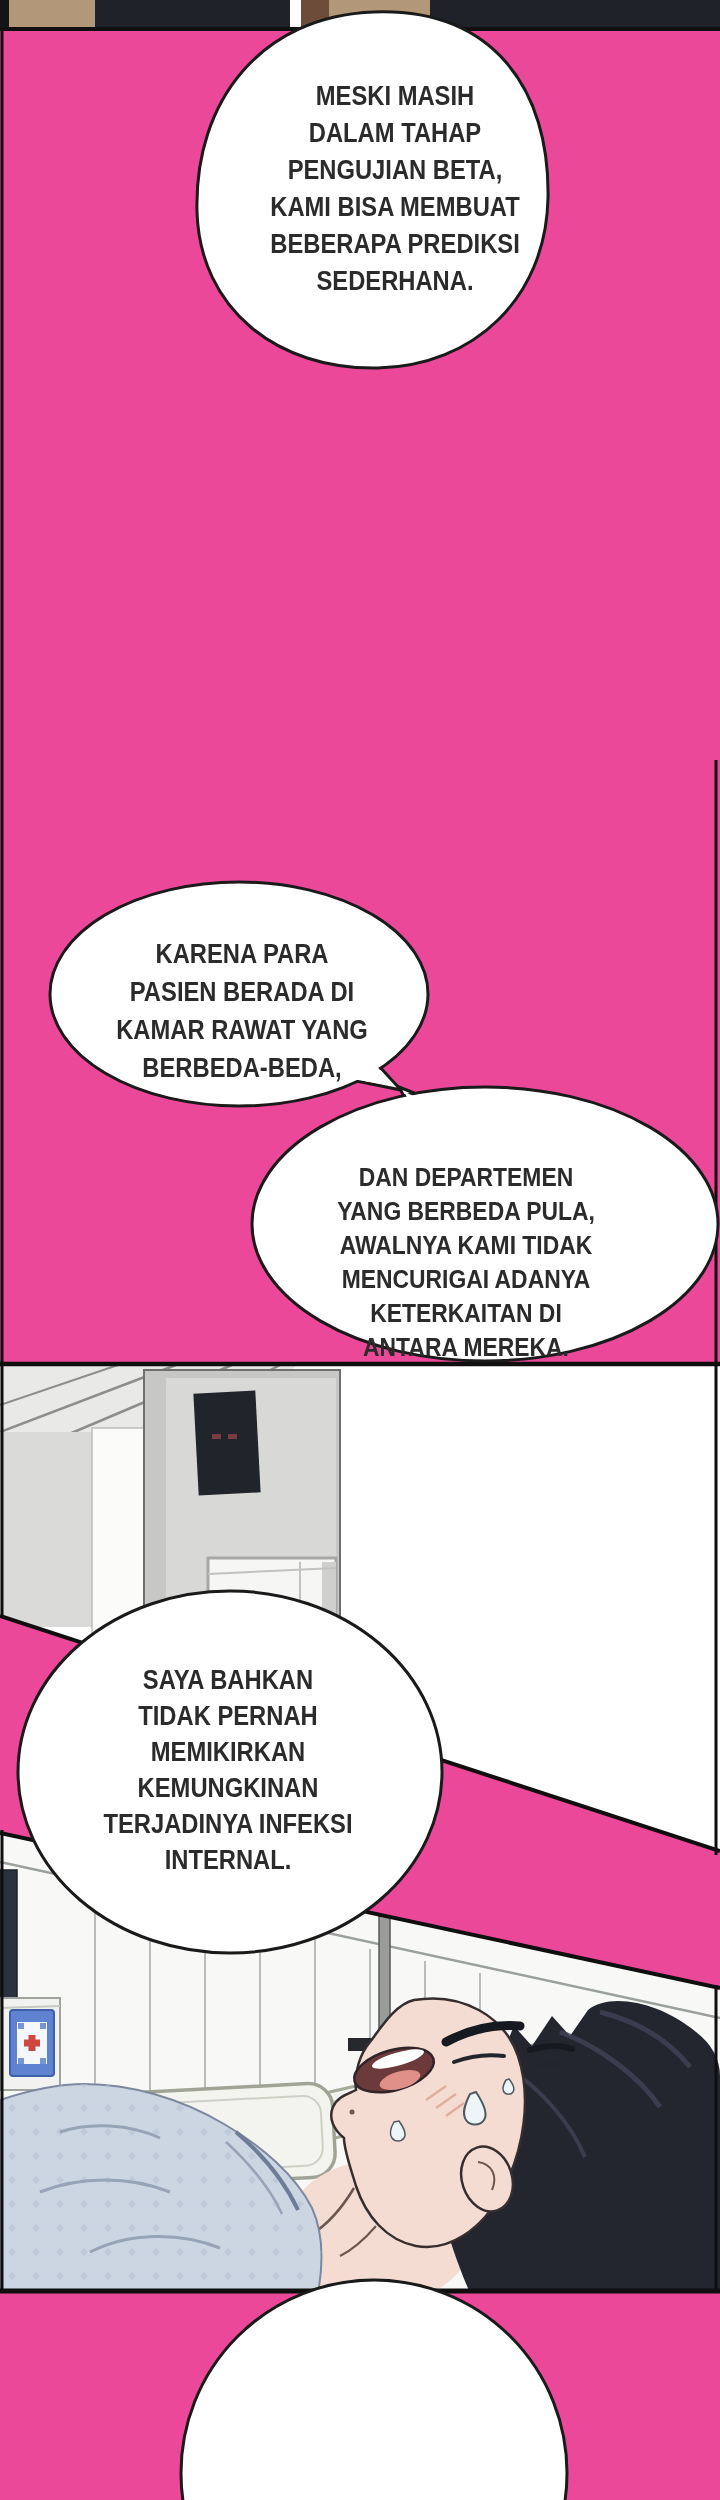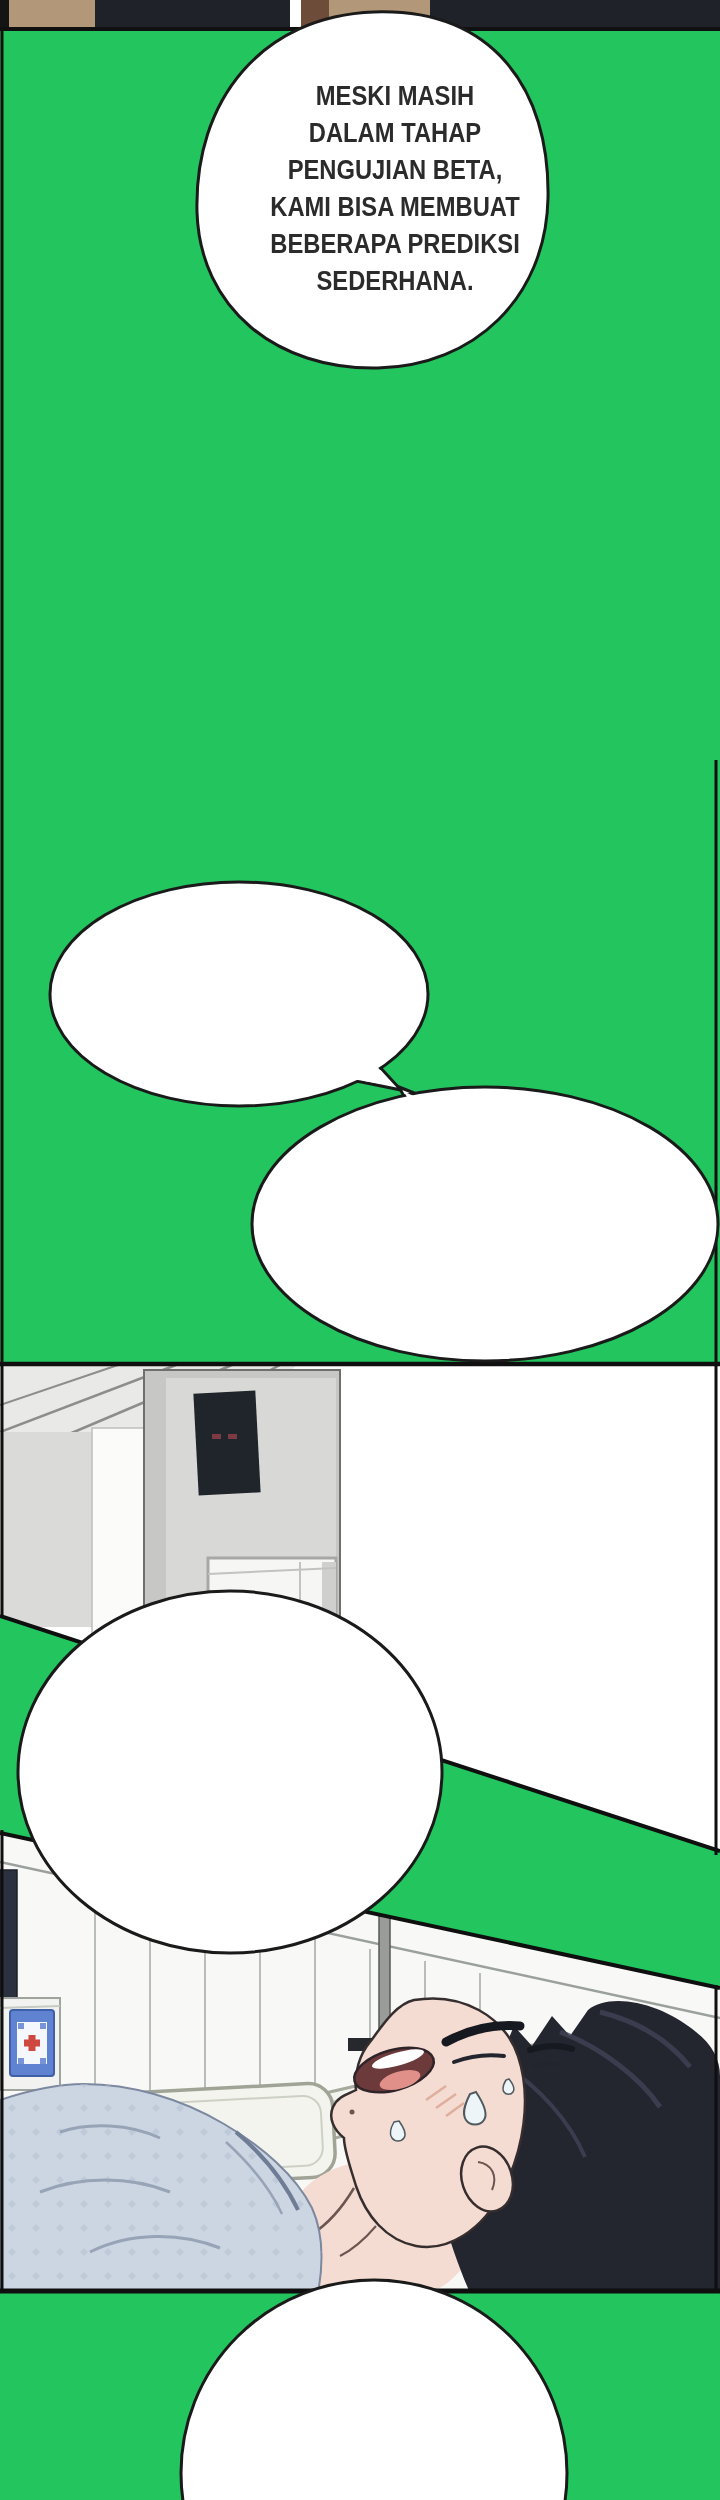--- a/index.html
+++ b/index.html
@@ -1,16 +1,16 @@
 <!DOCTYPE html>
 <html><head>
 <meta charset="utf-8">
 <style>
   html,body{margin:0;padding:0;background:#ffffff;}
-  #page{position:relative;width:720px;height:2500px;overflow:hidden;background:#22c55e;font-family:"Liberation Sans",sans-serif;}
+  #page{position:relative;width:720px;height:2500px;overflow:hidden;background:#ec4899;font-family:"Liberation Sans",sans-serif;}
   .abs{position:absolute;}
   svg{display:block;}
   
   .btxt{position:absolute;z-index:30;text-align:center;color:#2b2b2b;font-weight:700;width:360px;}
   .btxt div{transform:scaleX(.88);}
   #b1t{left:215px;top:78px;font-size:27px;line-height:37px;}
   #b2t{left:62px;top:935px;font-size:27px;line-height:38px;}
   #b3t{left:286px;top:1160px;font-size:26px;line-height:34px;}
   #b4t{left:48px;top:1662px;font-size:27px;line-height:36px;}
   #b5t{left:188px;top:2322px;font-size:26px;line-height:35px;}
@@ -182,14 +182,36 @@
   </svg>
 
   <div class="btxt" id="b1t">
     <div>MESKI MASIH</div>
       <div>DALAM TAHAP</div>
       <div>PENGUJIAN BETA,</div>
       <div>KAMI BISA MEMBUAT</div>
       <div>BEBERAPA PREDIKSI</div>
       <div>SEDERHANA.</div>
   </div>
+  <div class="btxt" id="b2t">
+    <div>KARENA PARA</div>
+      <div>PASIEN BERADA DI</div>
+      <div>KAMAR RAWAT YANG</div>
+      <div>BERBEDA-BEDA,</div>
+  </div>
+  <div class="btxt" id="b3t">
+    <div>DAN DEPARTEMEN</div>
+      <div>YANG BERBEDA PULA,</div>
+      <div>AWALNYA KAMI TIDAK</div>
+      <div>MENCURIGAI ADANYA</div>
+      <div>KETERKAITAN DI</div>
+      <div>ANTARA MEREKA.</div>
+  </div>
+  <div class="btxt" id="b4t">
+    <div>SAYA BAHKAN</div>
+      <div>TIDAK PERNAH</div>
+      <div>MEMIKIRKAN</div>
+      <div>KEMUNGKINAN</div>
+      <div>TERJADINYA INFEKSI</div>
+      <div>INTERNAL.</div>
+  </div>
 
 </div>
 
 </body></html>

